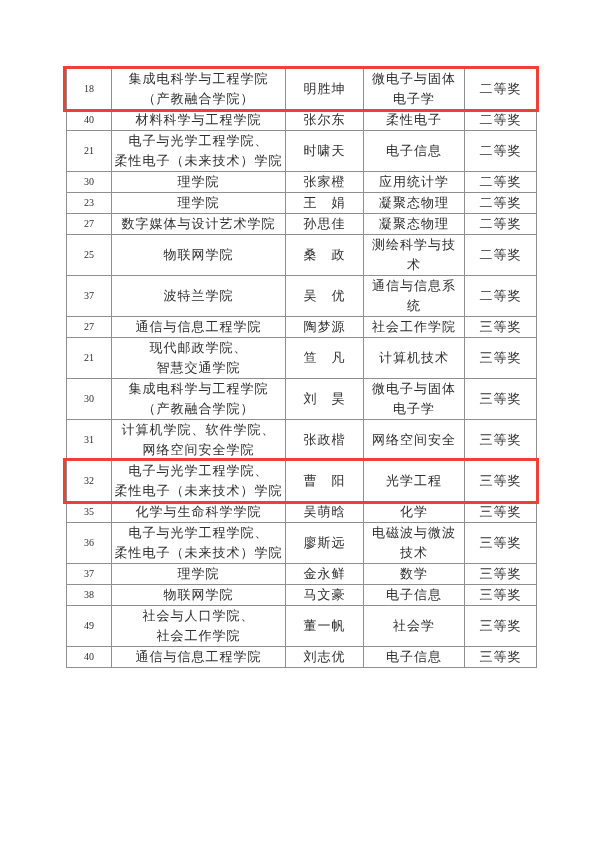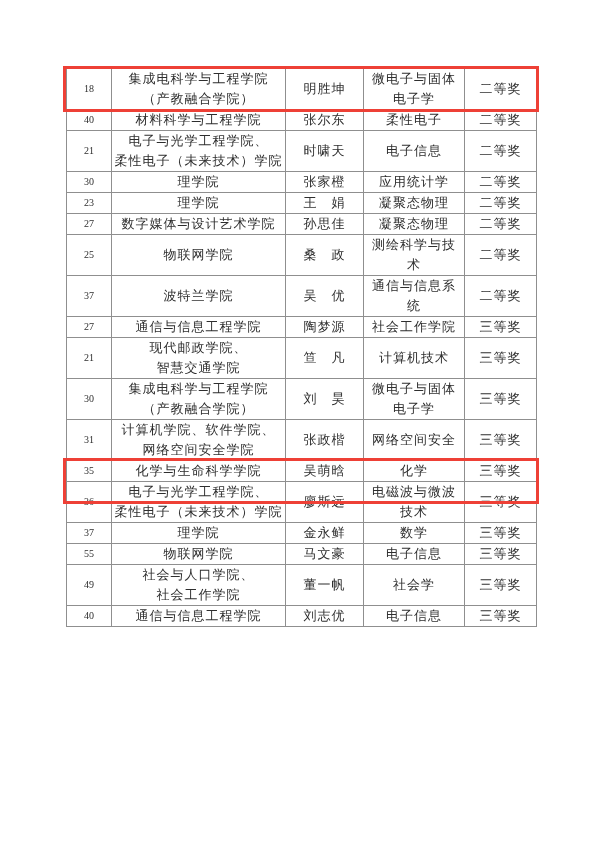--- a/index.html
+++ b/index.html
@@ -142,20 +142,28 @@
   </tr>
         <tr>
     <td class="c-no">31</td>
     <td class="c-college">计算机学院、软件学院、
 网络空间安全学院</td>
     <td class="c-name">张政楷</td>
     <td class="c-subject">网络空间安全</td>
     <td class="c-award">三等奖</td>
   </tr>
         <tr>
+    <td class="c-no">32</td>
+    <td class="c-college">电子与光学工程学院、
+柔性电子（未来技术）学院</td>
+    <td class="c-name">曹　阳</td>
+    <td class="c-subject">光学工程</td>
+    <td class="c-award">三等奖</td>
+  </tr>
+        <tr>
     <td class="c-no">35</td>
     <td class="c-college">化学与生命科学学院</td>
     <td class="c-name">吴萌晗</td>
     <td class="c-subject">化学</td>
     <td class="c-award">三等奖</td>
   </tr>
         <tr>
     <td class="c-no">36</td>
     <td class="c-college">电子与光学工程学院、
 柔性电子（未来技术）学院</td>
@@ -165,21 +173,21 @@
     <td class="c-award">三等奖</td>
   </tr>
         <tr>
     <td class="c-no">37</td>
     <td class="c-college">理学院</td>
     <td class="c-name">金永鲜</td>
     <td class="c-subject">数学</td>
     <td class="c-award">三等奖</td>
   </tr>
         <tr>
-    <td class="c-no">55</td>
+    <td class="c-no">38</td>
     <td class="c-college">物联网学院</td>
     <td class="c-name">马文豪</td>
     <td class="c-subject">电子信息</td>
     <td class="c-award">三等奖</td>
   </tr>
         <tr>
     <td class="c-no">49</td>
     <td class="c-college">社会与人口学院、
 社会工作学院</td>
     <td class="c-name">董一帆</td>

